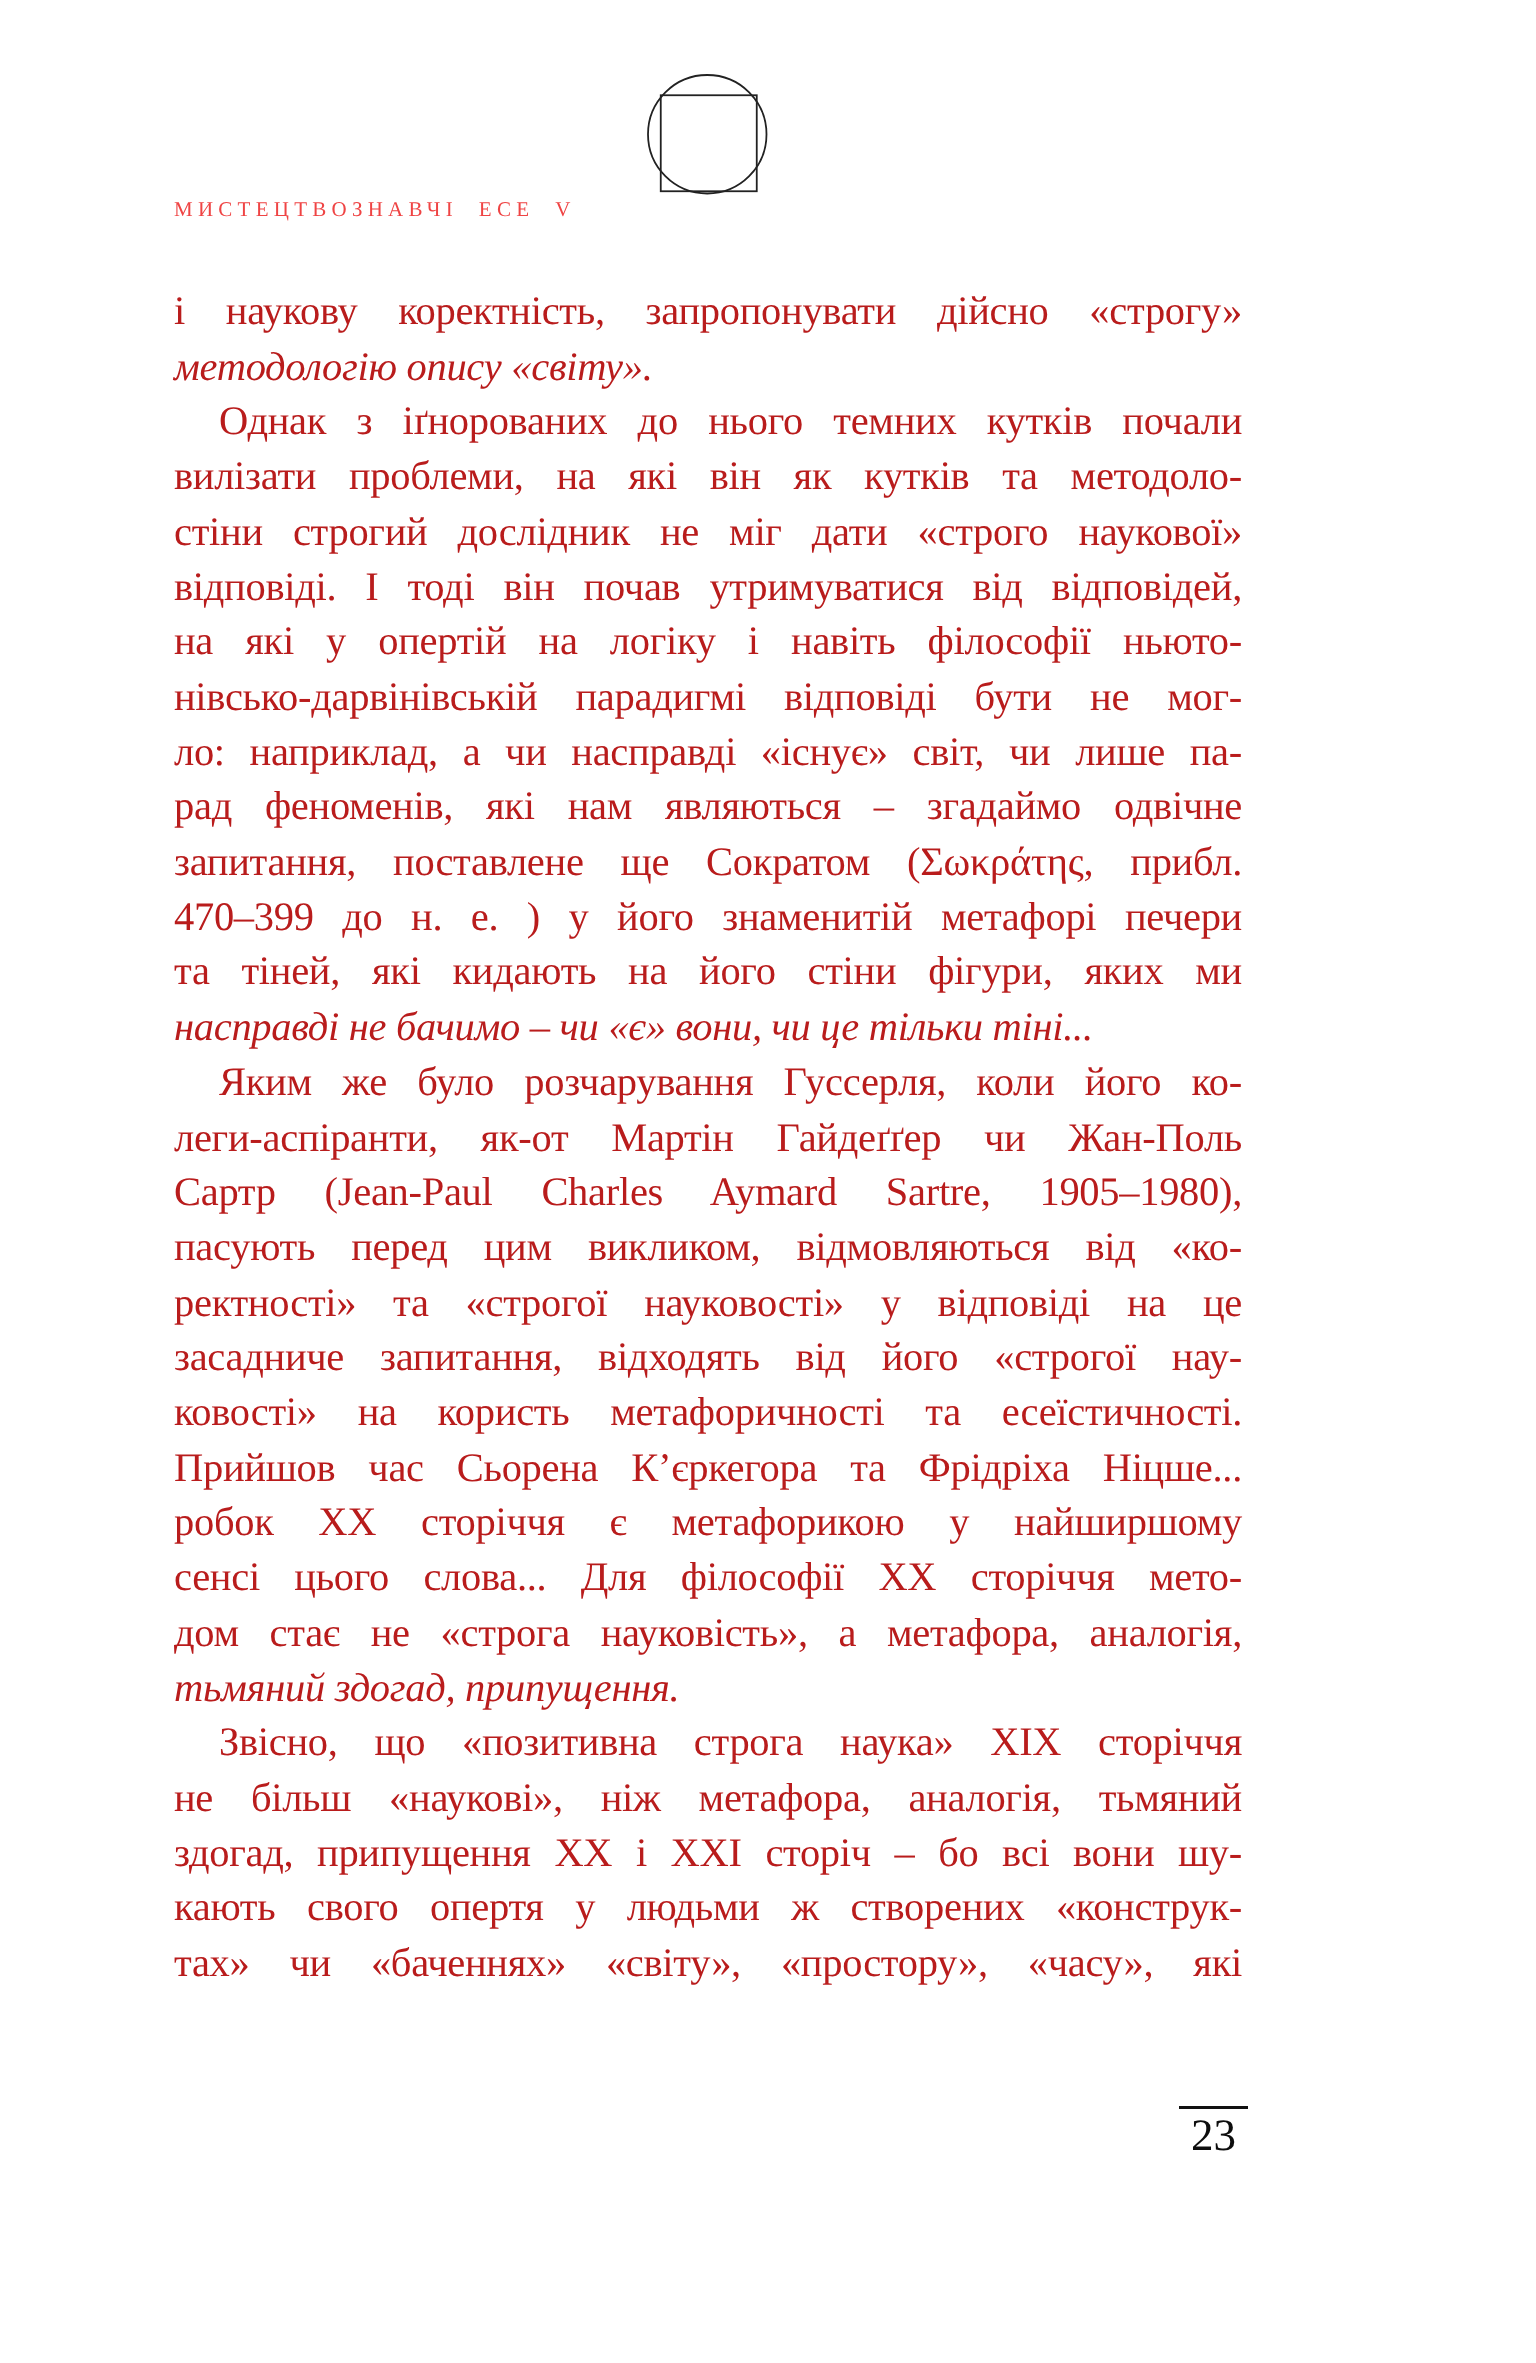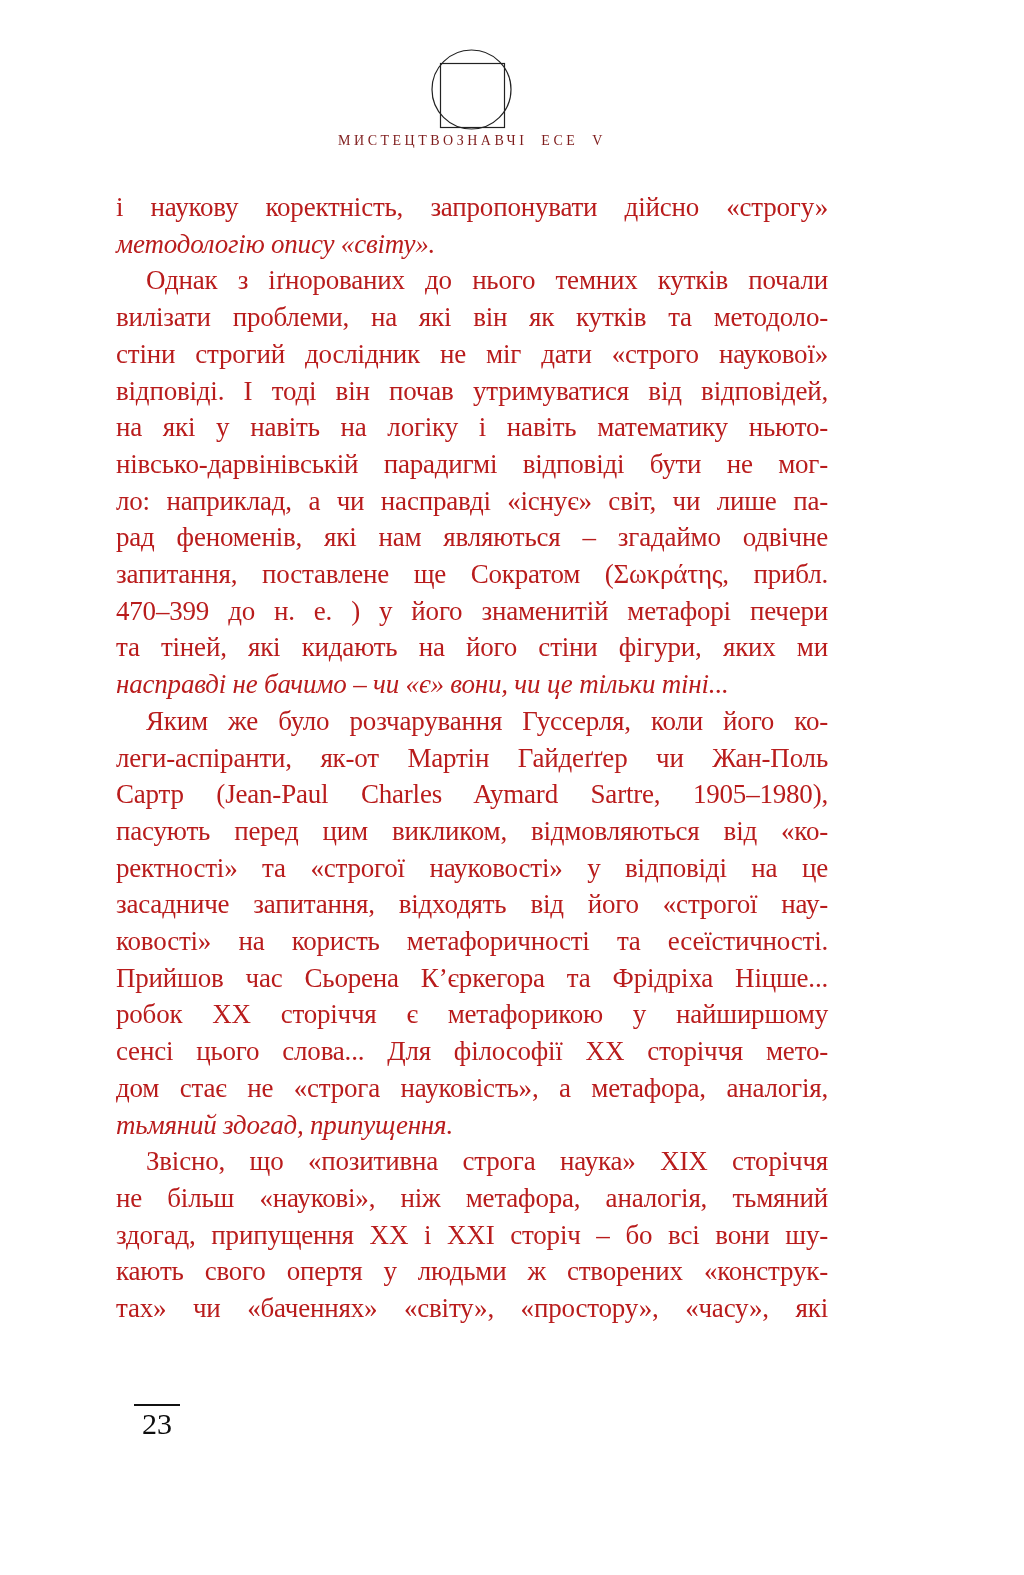--- a/index.html
+++ b/index.html
@@ -24,25 +24,25 @@
     left: 315px;
     top: 49px;
     width: 82px;
     height: 82px;
   }
   .running-head {
     position: absolute;
     top: 133px;
     left: 0;
     width: 100%;
-    text-align: center;
+    text-align: left;
     font-size: 14px;
     letter-spacing: 3.5px;
     word-spacing: 7px;
-    color: #7f1d1d;
+    color: #ef4444;
     white-space: nowrap;
   }
   .page-text {
     position: absolute;
     top: 189px;
     left: 0;
     width: 100%;
   }
   .line {
     font-size: 27px;
@@ -51,23 +51,23 @@
     text-align: justify;
     text-align-last: justify;
     white-space: normal;
     color: #b91c1c;
   }
   .line.indent { text-indent: 30px; }
   .line.end { text-align-last: left; font-style: italic; }
   .footer {
     position: absolute;
     top: 1404px;
-    left: 18px;
+    left: 4px;
     width: 100%;
-    text-align: left;
+    text-align: right;
   }
   .page-number {
     display: inline-block;
     border-top: 2px solid #111;
     padding: 1px 8px 0 8px;
     font-size: 30px;
     line-height: 34px;
     color: #0d0d0d;
   }
 </style>
@@ -84,21 +84,21 @@
 
     <div class="running-head">МИСТЕЦТВОЗНАВЧІ ЕСЕ V</div>
 
     <div class="page-text">
         <div class="line">і наукову коректність, запропонувати дійсно «строгу»</div>
         <div class="line end">методологію опису «світу».</div>
         <div class="line indent">Однак з іґнорованих до нього темних кутків почали</div>
         <div class="line">вилізати проблеми, на які він як кутків та методоло-</div>
         <div class="line">стіни строгий дослідник не міг дати «строго наукової»</div>
         <div class="line">відповіді. І тоді він почав утримуватися від відповідей,</div>
-        <div class="line">на які у навіть на логіку і навіть математику ньюто-</div>
+        <div class="line">на які у опертій на логіку і навіть філософії ньюто-</div>
         <div class="line">нівсько-дарвінівській парадигмі відповіді бути не мог-</div>
         <div class="line">ло: наприклад, а чи насправді «існує» світ, чи лише па-</div>
         <div class="line">рад феноменів, які нам являються – згадаймо одвічне</div>
         <div class="line">запитання, поставлене ще Сократом (Σωκράτης, прибл.</div>
         <div class="line">470–399 до н. е. ) у його знаменитій метафорі печери</div>
         <div class="line">та тіней, які кидають на його стіни фігури, яких ми</div>
         <div class="line end">насправді не бачимо – чи «є» вони, чи це тільки тіні...</div>
         <div class="line indent">Яким же було розчарування Гуссерля, коли його ко-</div>
         <div class="line">леги-аспіранти, як-от Мартін Гайдеґґер чи Жан-Поль</div>
         <div class="line">Сартр (Jean-Paul Charles Aymard Sartre, 1905–1980),</div>

